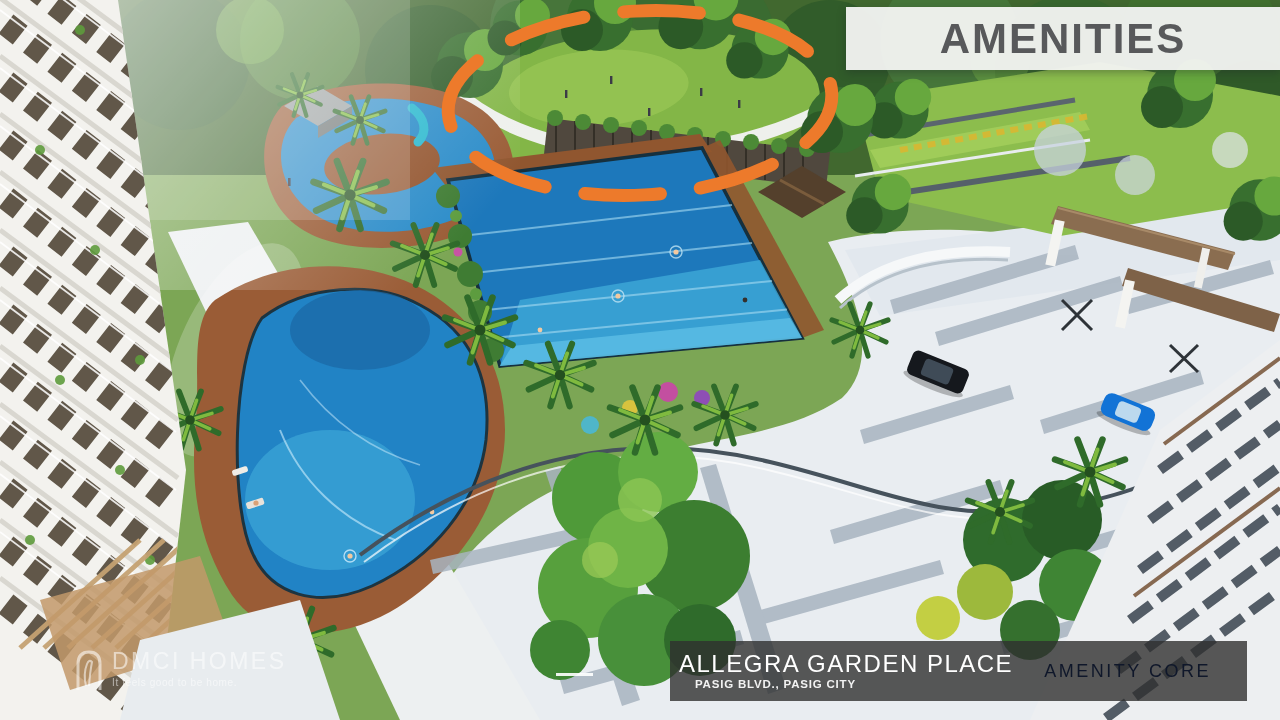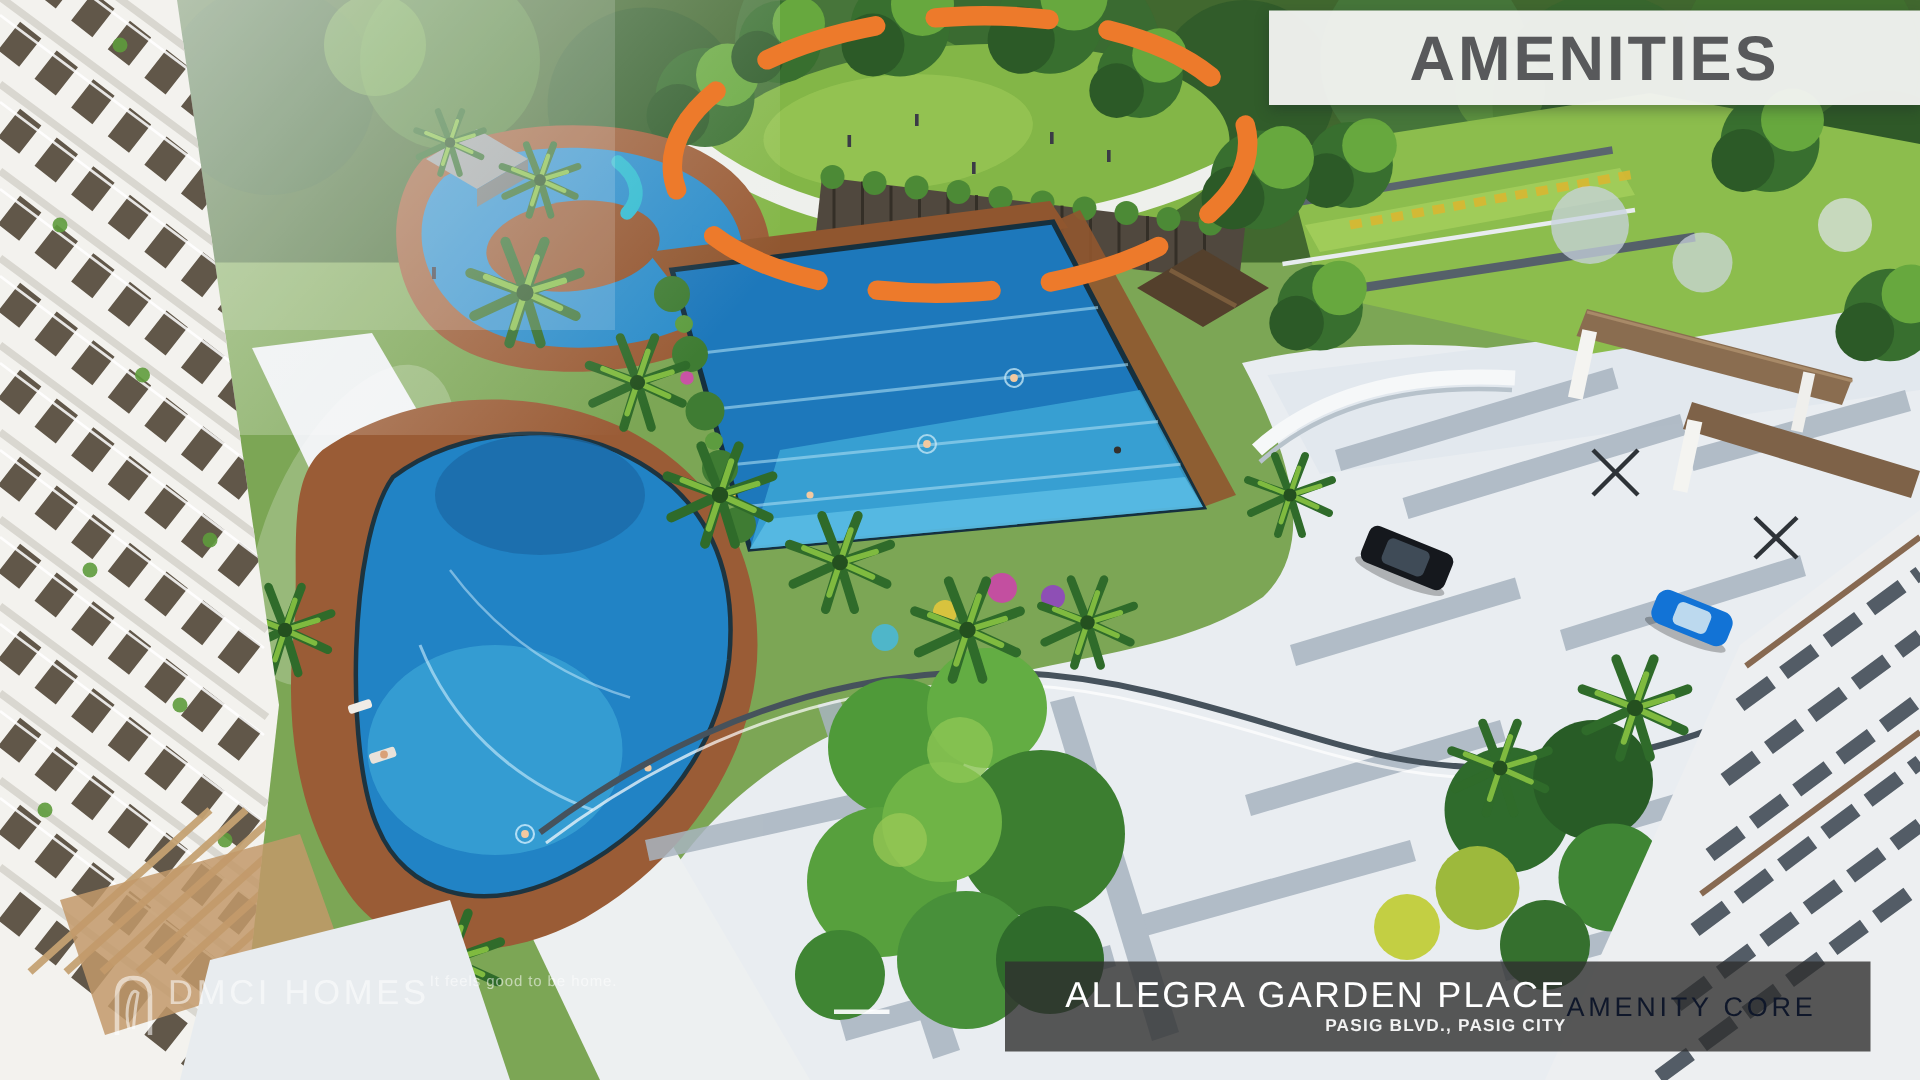--- a/index.html
+++ b/index.html
@@ -1,18 +1,18 @@
 <!DOCTYPE html>
 <html><head>
 <meta charset="utf-8">
 <style>
   html,body{margin:0;padding:0;background:#111;}
   .stage{
     position:relative;width:1280px;height:720px;overflow:hidden;
-    font-family:"Liberation Sans",sans-serif;background:#7ca655;text-align:right;
+    font-family:"Liberation Sans",sans-serif;background:#7ca655;
   }
   .scene{position:absolute;left:0;top:0;width:1280px;height:720px;display:block;}
   
   .banner{
     position:absolute;left:846px;top:7px;width:434px;height:63px;
     background:rgba(241,242,240,0.96);
     display:flex;align-items:center;justify-content:center;
     box-shadow:0 3px 8px rgba(30,40,40,0.35);
   }
   .banner-label{
@@ -41,21 +41,21 @@
   .bar-tick{
     position:absolute;left:556px;top:673px;width:37px;height:3px;
     background:rgba(255,255,255,0.9);
   }
   
   .watermark{
     position:absolute;left:74px;top:648px;display:flex;align-items:flex-start;
     opacity:0.55;pointer-events:none;
   }
   .wm-icon{width:30px;height:44px;margin-right:8px;}
-  .wm-text{display:flex;flex-direction:row;}
+  .wm-text{display:flex;flex-direction:column;}
   .wm-brand{color:#fff;font-size:23px;font-weight:400;letter-spacing:2.5px;line-height:1.2;}
   .wm-tagline{color:#fff;font-size:10px;letter-spacing:0.6px;margin-top:1px;}
 </style>
 </head>
 <body>
 
 <div class="stage">
 
   <svg class="scene" viewBox="0 0 1280 720" aria-hidden="true">
     <defs>

